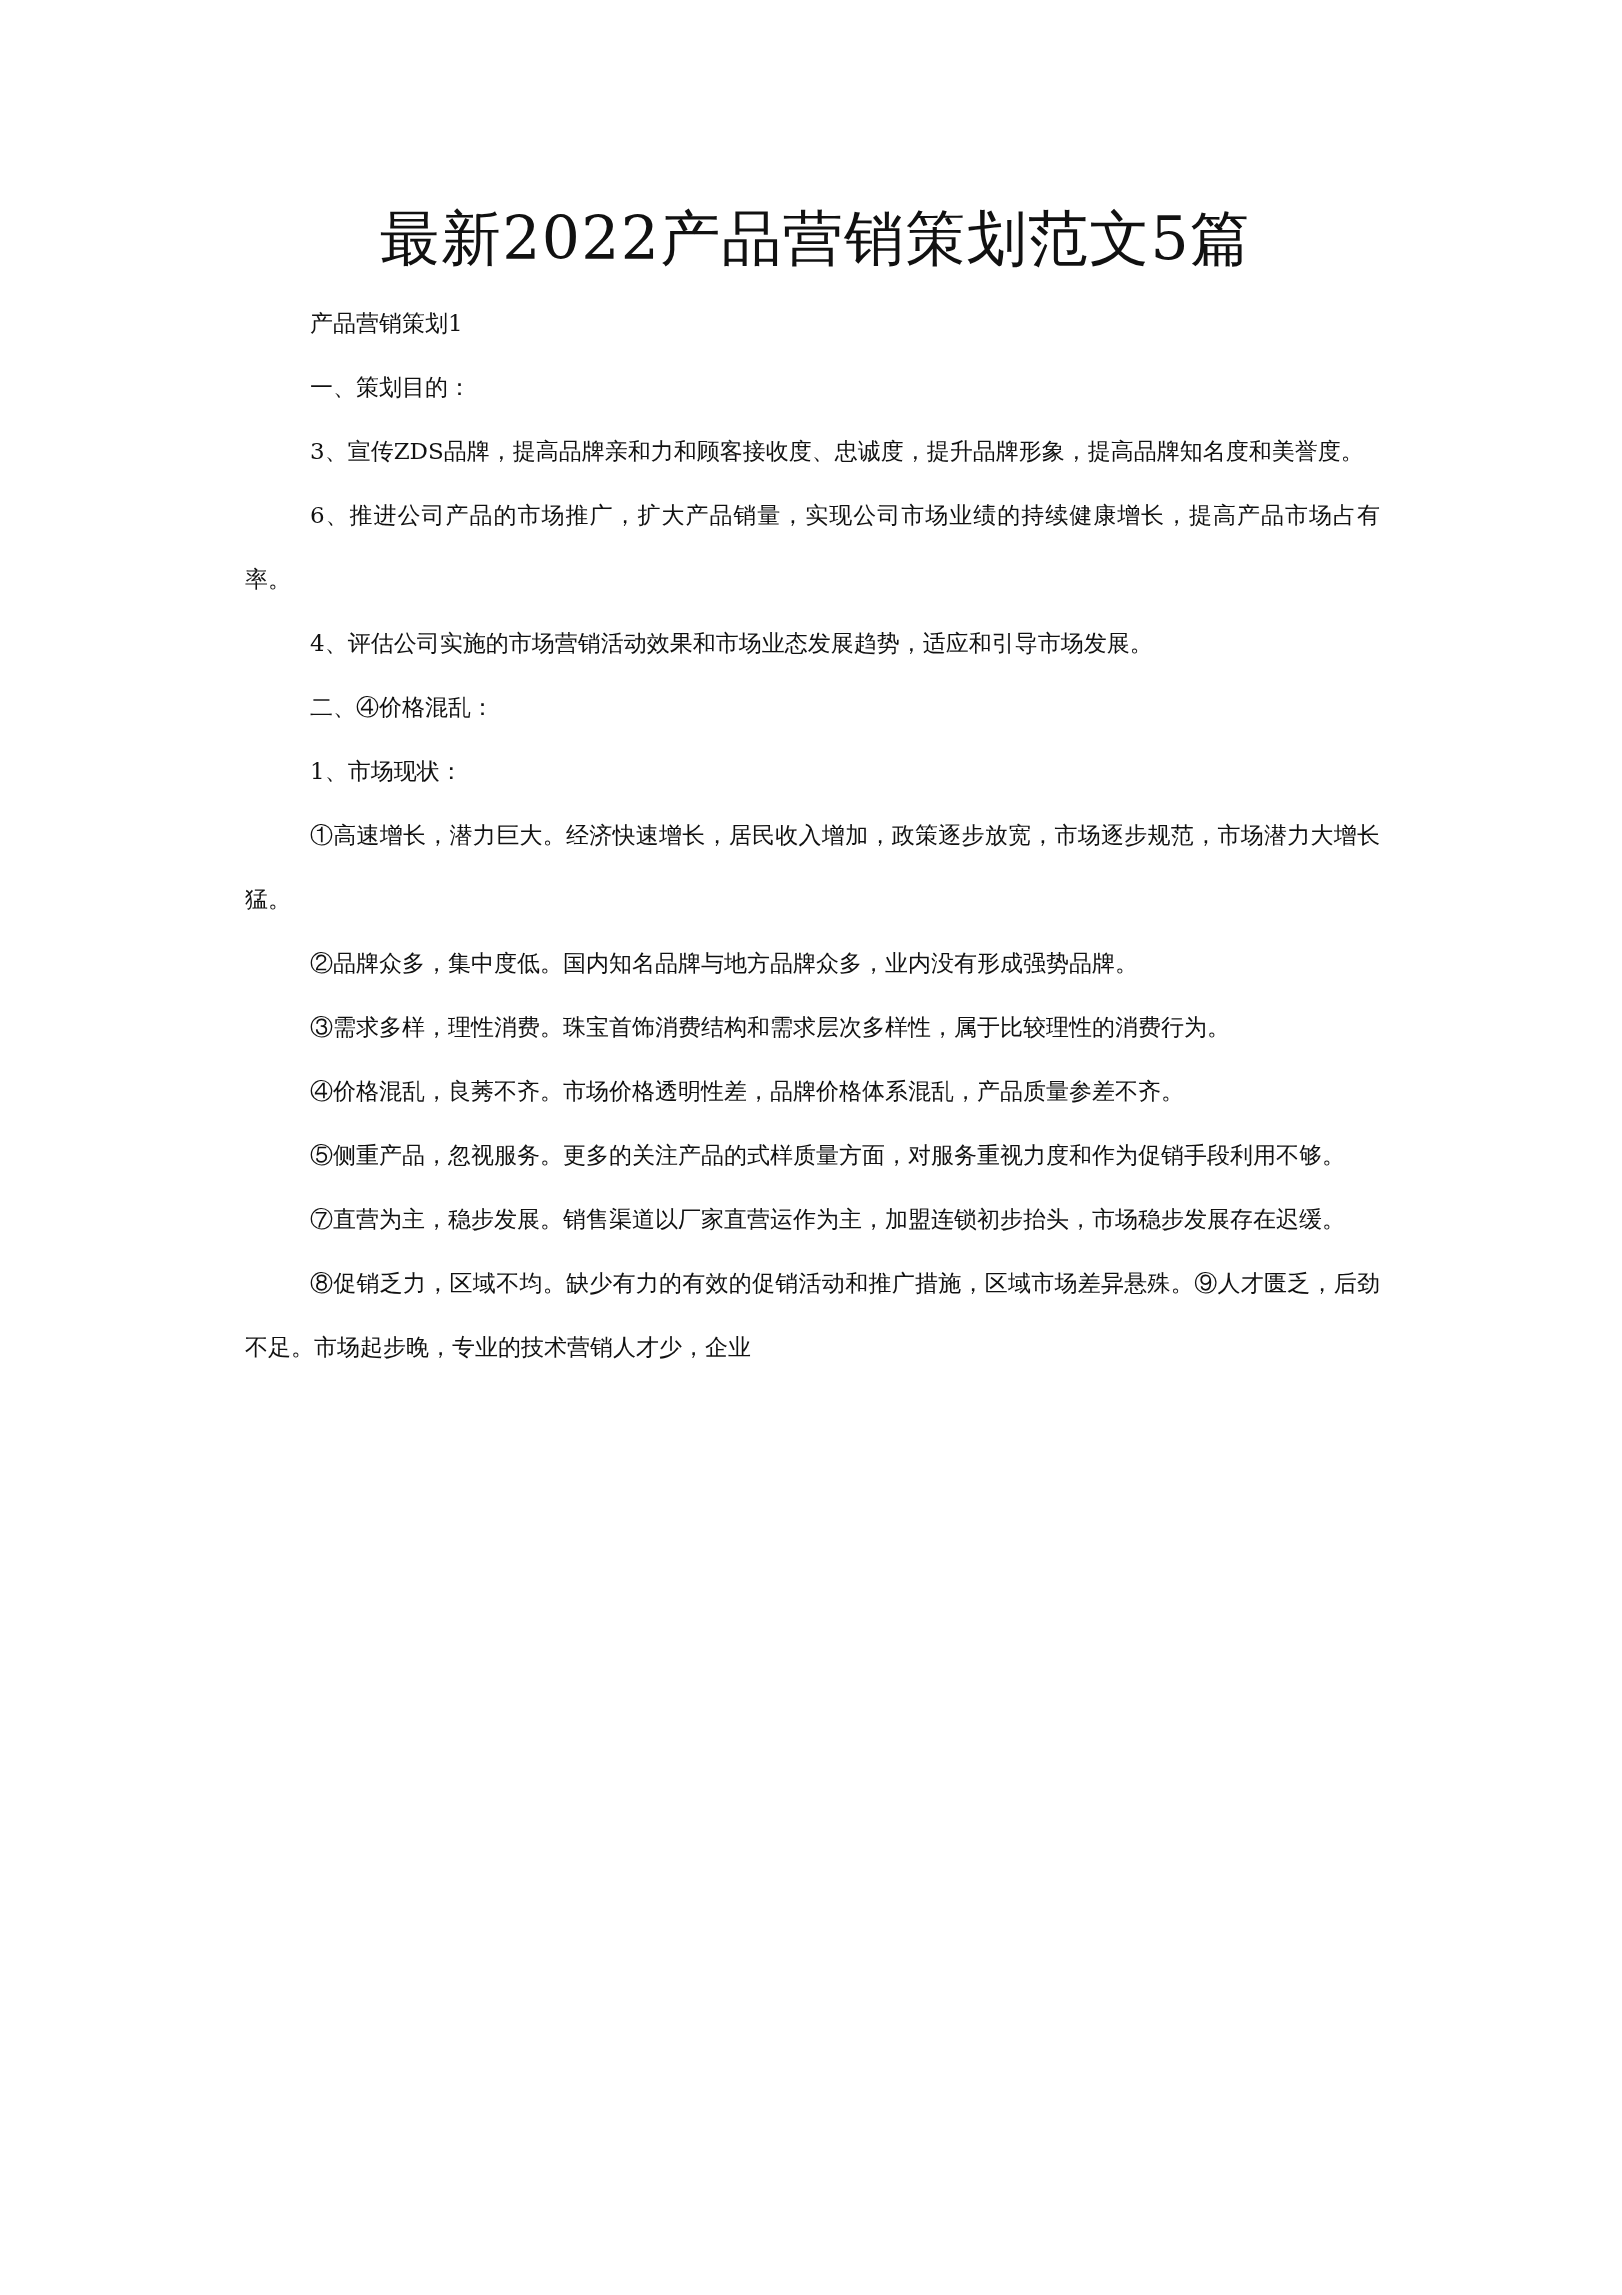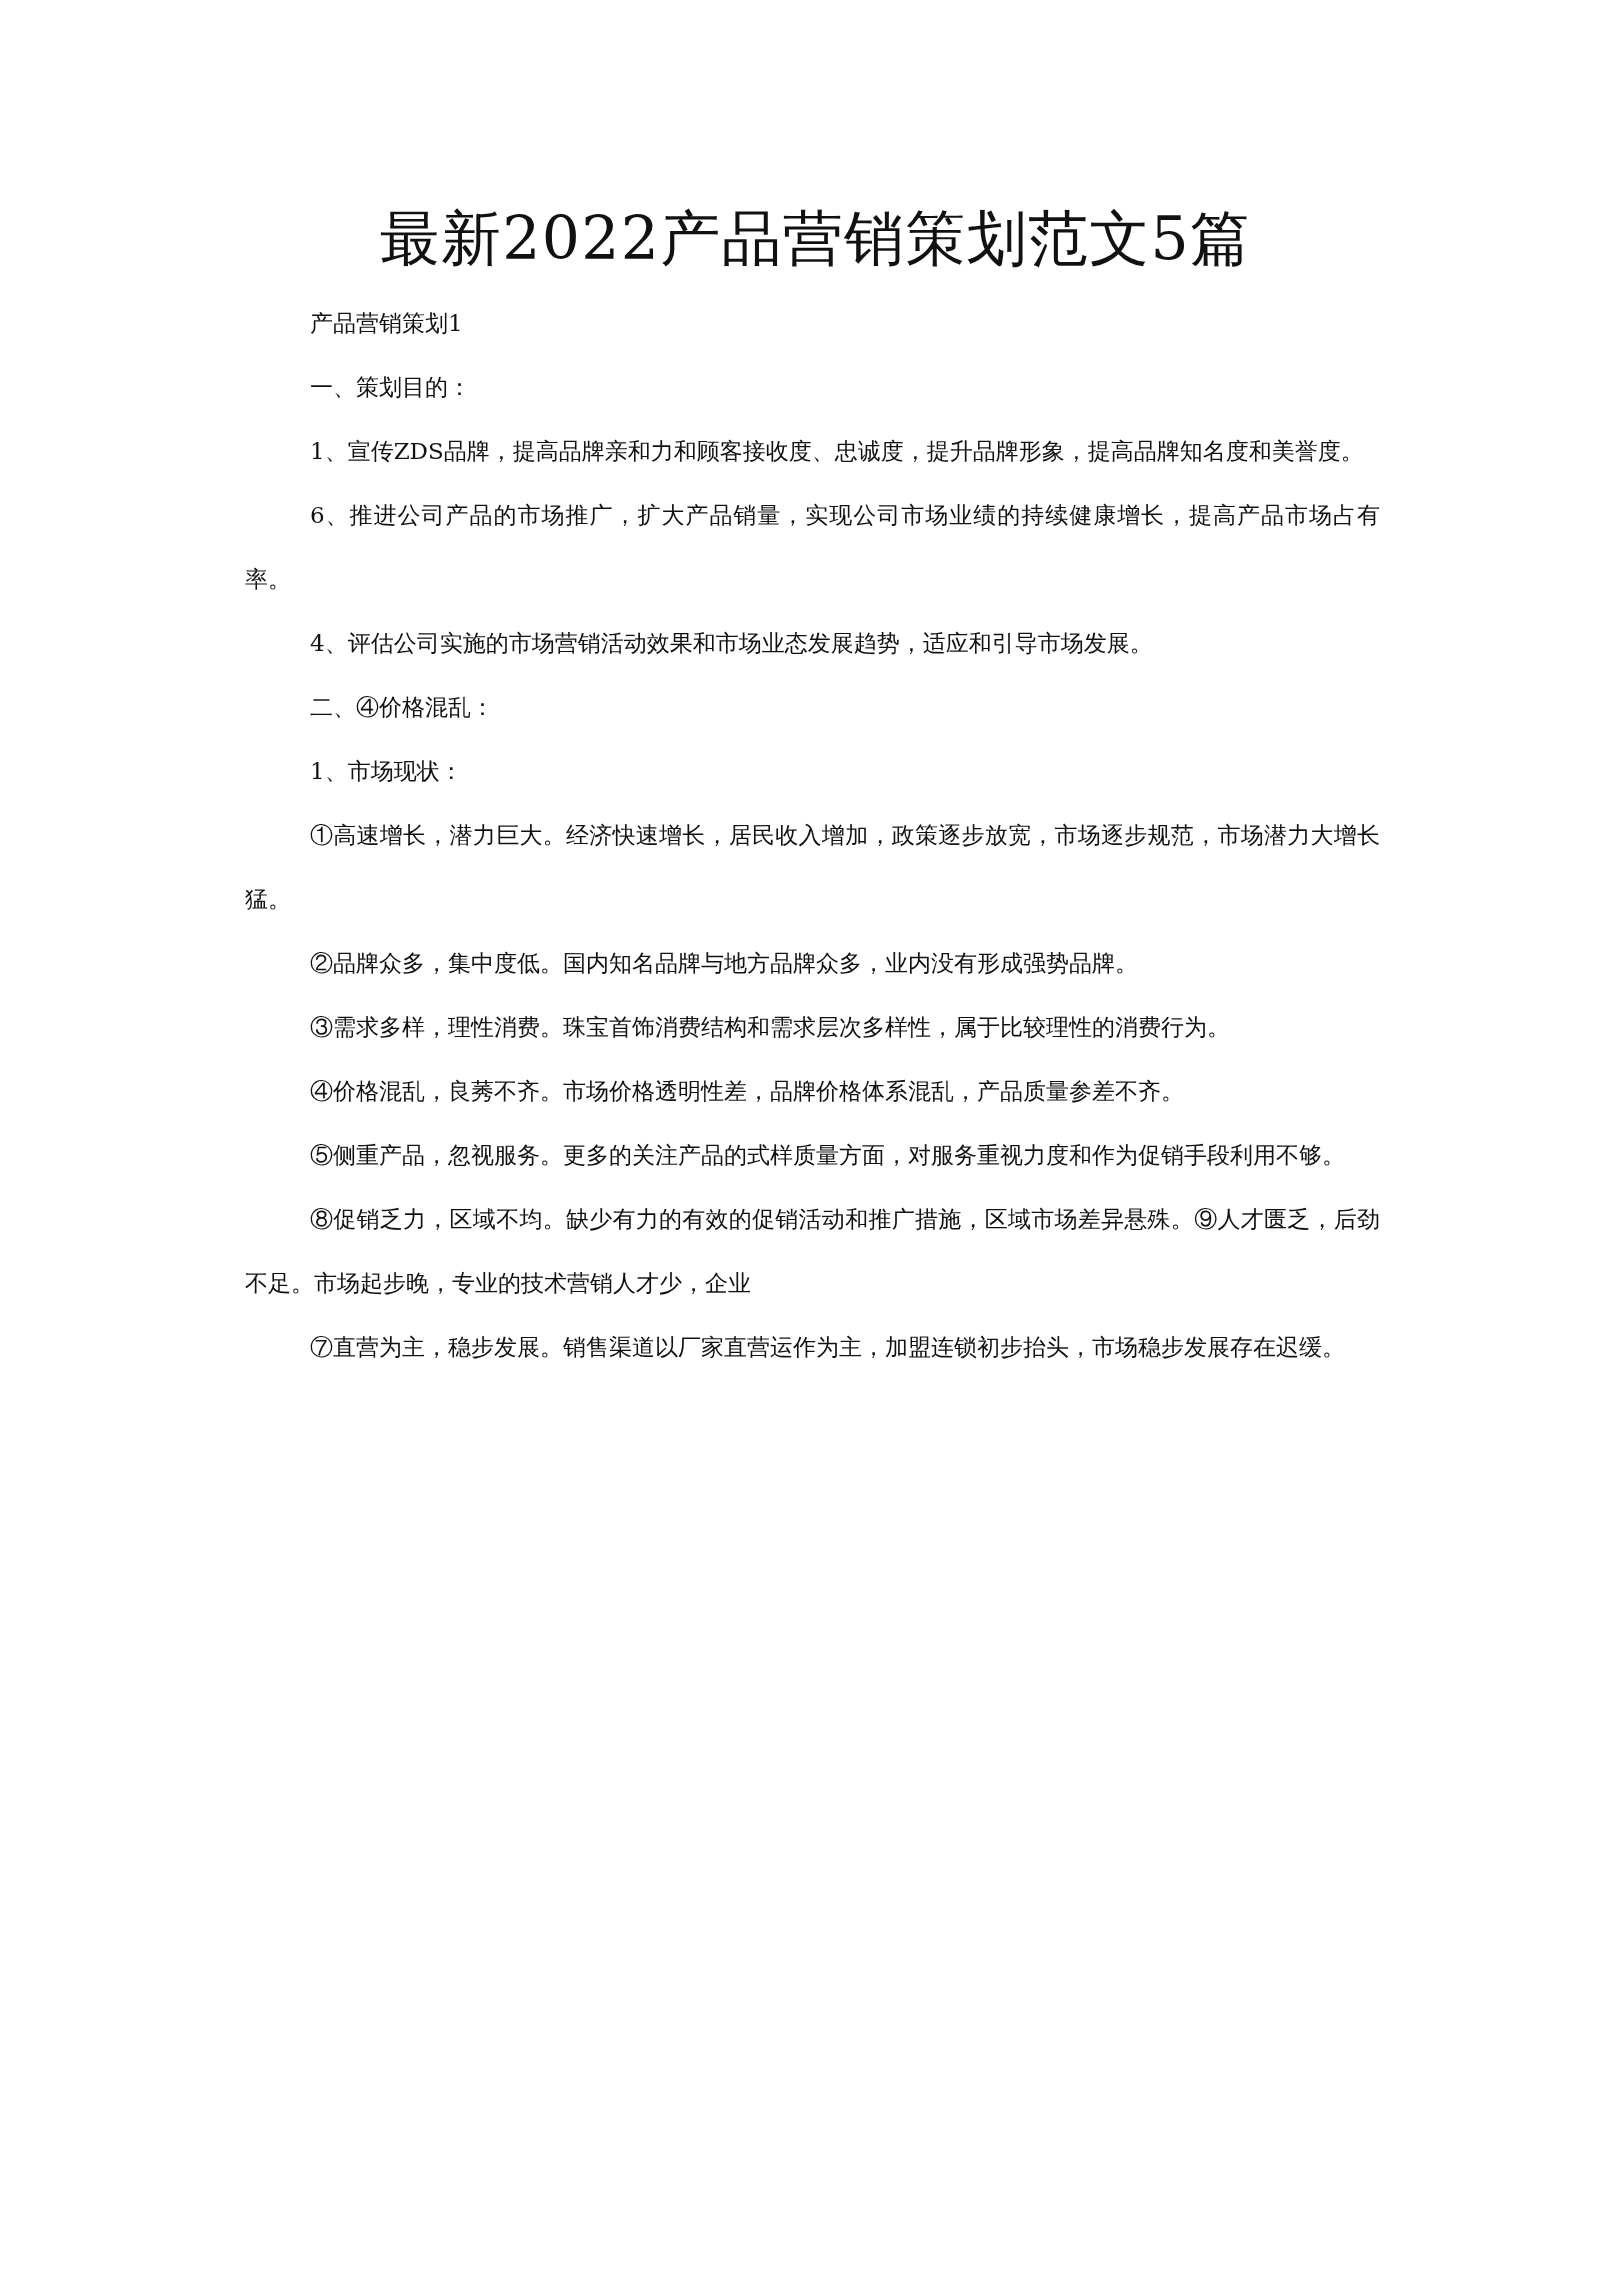--- a/index.html
+++ b/index.html
@@ -12,26 +12,26 @@
   .p { margin:0; text-indent:65px; text-align:justify; }
 </style>
 </head>
 <body>
 
 <div class="title">最新2022产品营销策划范文5篇</div>
 
 <div class="body">
   <p class="p">产品营销策划1</p>
   <p class="p">一、策划目的：</p>
-  <p class="p">1、宣传ZDS品牌，提高品牌亲和力和顾客接收度、忠诚度，提升品牌形象，提高品牌知名度和美誉度。</p>
+  <p class="p">3、宣传ZDS品牌，提高品牌亲和力和顾客接收度、忠诚度，提升品牌形象，提高品牌知名度和美誉度。</p>
   <p class="p">6、推进公司产品的市场推广，扩大产品销量，实现公司市场业绩的持续健康增长，提高产品市场占有率。</p>
   <p class="p">4、评估公司实施的市场营销活动效果和市场业态发展趋势，适应和引导市场发展。</p>
   <p class="p">二、④价格混乱：</p>
   <p class="p">1、市场现状：</p>
   <p class="p">①高速增长，潜力巨大。经济快速增长，居民收入增加，政策逐步放宽，市场逐步规范，市场潜力大增长猛。</p>
   <p class="p">②品牌众多，集中度低。国内知名品牌与地方品牌众多，业内没有形成强势品牌。</p>
   <p class="p">③需求多样，理性消费。珠宝首饰消费结构和需求层次多样性，属于比较理性的消费行为。</p>
   <p class="p">④价格混乱，良莠不齐。市场价格透明性差，品牌价格体系混乱，产品质量参差不齐。</p>
   <p class="p">⑤侧重产品，忽视服务。更多的关注产品的式样质量方面，对服务重视力度和作为促销手段利用不够。</p>
+  <p class="p">⑦直营为主，稳步发展。销售渠道以厂家直营运作为主，加盟连锁初步抬头，市场稳步发展存在迟缓。</p>
   <p class="p">⑧促销乏力，区域不均。缺少有力的有效的促销活动和推广措施，区域市场差异悬殊。⑨人才匮乏，后劲不足。市场起步晚，专业的技术营销人才少，企业</p>
-  <p class="p">⑦直营为主，稳步发展。销售渠道以厂家直营运作为主，加盟连锁初步抬头，市场稳步发展存在迟缓。</p>
 </div>
 
 
 </body></html>

